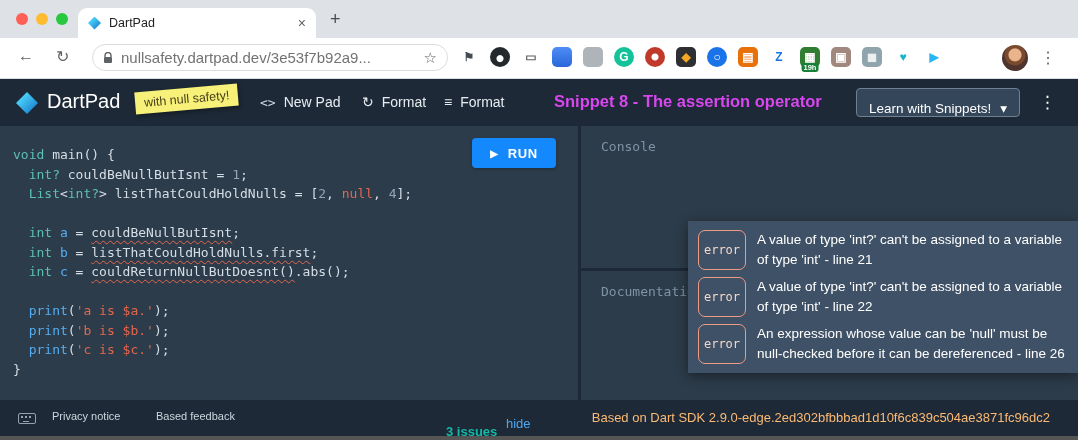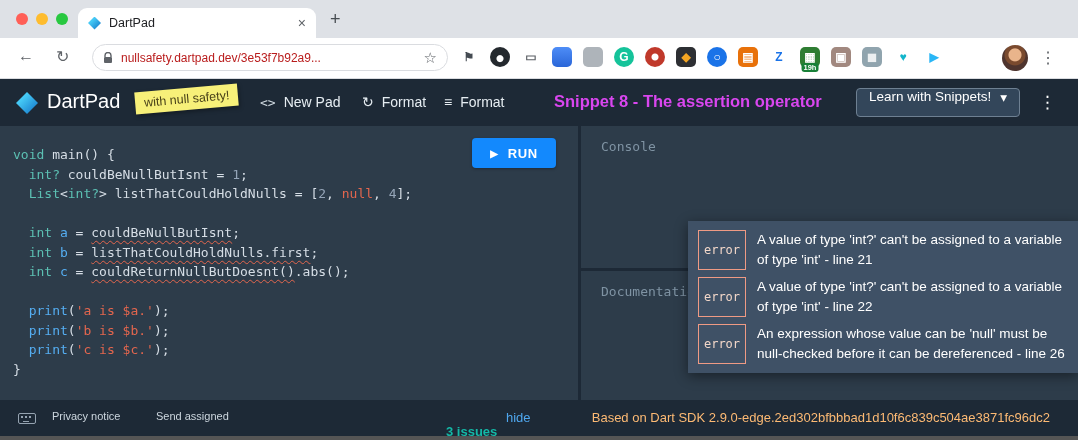--- a/index.html
+++ b/index.html
@@ -18,21 +18,21 @@
   .favicon{width:13px;height:13px;margin-right:8px;flex:none;}
   .tab-title{font-size:12.5px;color:#202124;flex:1;}
   .tab-close{color:#5f6368;font-size:14px;line-height:14px;}
   .newtab{position:absolute;left:330px;top:9px;font-size:18px;color:#474c51;}
 
   
   .toolbar{position:absolute;top:38px;left:0;right:0;height:40px;background:#fff;border-bottom:1px solid #dadce0;}
   .nav-icon{position:absolute;top:9px;font-size:16px;color:#5f6368;}
   .omnibox{position:absolute;left:92px;top:6px;width:356px;height:27px;border:1px solid #dadce0;
            border-radius:14px;display:flex;align-items:center;padding:0 10px;box-sizing:border-box;gap:8px;background:#fff;}
-  .url{font-size:12px;color:#b91c1c;flex:1;white-space:nowrap;overflow:hidden;}
+  .url{font-size:15px;color:#737373;flex:1;white-space:nowrap;overflow:hidden;}
   .star{color:#5f6368;font-size:15px;}
   .ext-row{position:absolute;left:458px;top:8px;display:flex;gap:9px;align-items:center;}
   .ext{position:relative;width:22px;height:22px;display:flex;align-items:center;justify-content:center;}
   .ext-glyph{width:20px;height:20px;border-radius:5px;display:flex;align-items:center;justify-content:center;
              font-size:12px;font-weight:bold;}
   .ext-badge{position:absolute;bottom:-4px;left:50%;transform:translateX(-50%);background:#188038;color:#fff;
              font-size:7.5px;line-height:9px;padding:0 2px;border-radius:3px;font-weight:bold;}
   .avatar{position:absolute;right:50px;top:7px;width:26px;height:26px;border-radius:50%;
           background:radial-gradient(circle at 50% 38%, #e9b48b 0 6px, #7a4a2e 7px 10px, #4e342e 11px);}
   .browser-menu{position:absolute;right:22px;top:10px;color:#5f6368;font-size:16px;}
@@ -40,21 +40,21 @@
   
   .app-header{position:absolute;top:79px;left:0;right:0;height:47px;background:var(--header_bg);}
   .logo{position:absolute;left:16px;top:13px;width:22px;height:22px;}
   .wordmark{position:absolute;left:47px;top:11px;font-size:20px;font-weight:500;color:#fff;}
   .note{position:absolute;left:135px;top:9px;background:var(--note_yellow);color:#4a431a;font-size:12.5px;
         padding:4px 9px;transform:rotate(-5deg);box-shadow:1px 2px 4px rgba(0,0,0,.35);white-space:nowrap;}
   .hdr-action{position:absolute;top:15px;color:#e6edf2;font-size:14px;display:flex;gap:8px;align-items:center;}
   .hdr-gi{color:#cfd9e0;font-family:"DejaVu Sans Mono",monospace;font-size:13px;}
   .snippet-title{position:absolute;left:554px;top:13px;font-size:16.5px;font-weight:600;color:#d946ef;white-space:nowrap;}
   .learn-btn{position:absolute;right:58px;top:9px;height:29px;padding:0 12px;border:1px solid #6e8092;border-radius:4px;
-             background:#33465a;color:#fff;font-size:13.5px;display:flex;align-items:flex-start;gap:9px;box-sizing:border-box;}
+             background:#33465a;color:#fff;font-size:13.5px;display:flex;align-items:flex-end;gap:9px;box-sizing:border-box;}
   .overflow{position:absolute;right:22px;top:13px;color:#fff;font-size:17px;}
 
   
   .main{position:absolute;top:126px;left:0;right:0;bottom:36px;}
   .editor{position:absolute;left:0;top:0;bottom:0;width:578px;background:var(--panel_bg);}
   .code{position:absolute;left:13px;top:19px;font-family:"DejaVu Sans Mono",monospace;
         font-size:13px;line-height:19.5px;white-space:pre;}
   .tok-kw{color:var(--kw_teal)} .tok-fn{color:var(--fn_blue)} .tok-num{color:var(--num_gray)}
   .tok-str{color:var(--str_red)} .tok-d{color:var(--code_default)}
   .tok-ul{color:var(--code_default);text-decoration:underline;text-decoration-style:wavy;
@@ -66,34 +66,34 @@
   .right-panel{position:absolute;left:578px;right:0;top:0;bottom:0;background:var(--panel_bg);border-left:3px solid var(--header_bg);box-sizing:border-box;}
   .console-section{position:absolute;top:0;left:0;right:0;height:142px;border-bottom:3px solid var(--header_bg);}
   .doc-section{position:absolute;top:145px;left:0;right:0;bottom:0;}
   .panel-label{position:absolute;left:20px;top:13px;font-family:"DejaVu Sans Mono",monospace;font-size:13px;color:#7f93a3;}
 
   
   .popup{position:absolute;right:0;top:95px;width:390px;background:var(--popup_bg);
          box-shadow:0 3px 12px rgba(0,0,0,.45);padding:9px 10px;box-sizing:border-box;
          display:flex;flex-direction:column;gap:7px;z-index:5;}
   .err-row{display:flex;gap:11px;}
-  .err-badge{flex:none;width:46px;border:1px solid var(--error_accent);border-radius:0;align-self:stretch;
+  .err-badge{flex:none;width:46px;border:1px solid var(--error_accent);border-radius:7px;align-self:stretch;
              display:flex;align-items:center;justify-content:center;
              font-family:"DejaVu Sans Mono",monospace;font-size:12px;color:#f2d7c9;}
   .err-msg{font-size:13.5px;line-height:20px;color:#fff;}
 
   
   .footer{position:absolute;left:0;right:0;bottom:0;height:36px;background:var(--header_bg);}
   .kbd-icon{position:absolute;left:18px;top:13px;width:18px;height:11px;border:1.5px solid #95a3b1;border-radius:2px;box-sizing:border-box;}
   .kbd-icon::before{content:"";position:absolute;left:2px;top:2px;width:2px;height:2px;background:#95a3b1;
                     box-shadow:4px 0 #95a3b1,8px 0 #95a3b1;}
   .kbd-icon::after{content:"";position:absolute;left:4px;bottom:1px;width:6px;height:1.5px;background:#95a3b1;}
   .footer-link{position:absolute;top:10px;font-size:11px;color:#ccd6de;}
   .issues{position:absolute;left:446px;top:24px;font-size:13px;font-weight:bold;color:#14b8a6;text-decoration:underline;}
-  .hide-link{position:absolute;left:506px;top:10px;font-size:13px;color:var(--link_blue);}
+  .hide-link{position:absolute;left:506px;top:16px;font-size:13px;color:var(--link_blue);}
   .sdk{position:absolute;right:28px;top:10px;font-size:13px;color:#fdba74;white-space:nowrap;}
 </style>
 </head>
 <body>
 
 <div class="screen">
 
   <div class="tabstrip">
     <div class="traffic">
       <span class="tl red"></span>
@@ -228,19 +228,19 @@
         <div class="err-row">
           <span class="err-badge">error</span>
           <div class="err-msg">An expression whose value can be 'null' must be null-checked before it can be dereferenced - line 26</div>
         </div>
       </div>
   </div>
 
   <div class="footer">
     <span class="kbd-icon"></span>
     <span class="footer-link" style="left:52px">Privacy notice</span>
-    <span class="footer-link" style="left:156px">Send assigned</span>
+    <span class="footer-link" style="left:156px">Based feedback</span>
     <span class="issues">3 issues</span>
     <span class="hide-link">hide</span>
     <span class="sdk">Based on Dart SDK 2.9.0-edge.2ed302bfbbbad1d10f6c839c504ae3871fc96dc2</span>
   </div>
 
 </div>
 
 </body></html>

